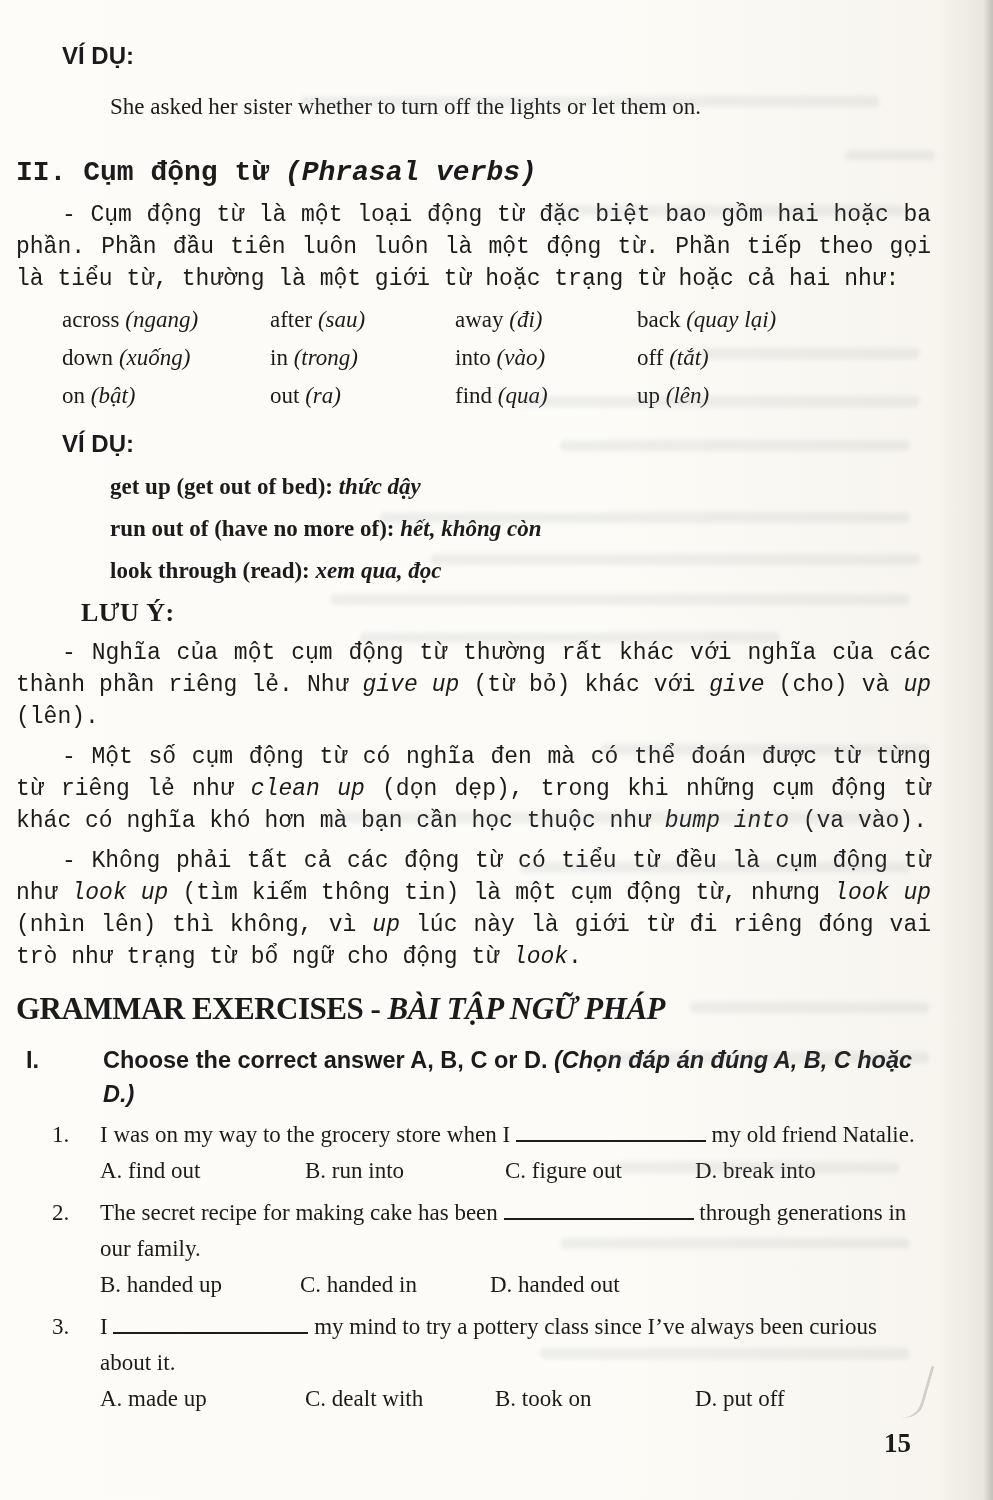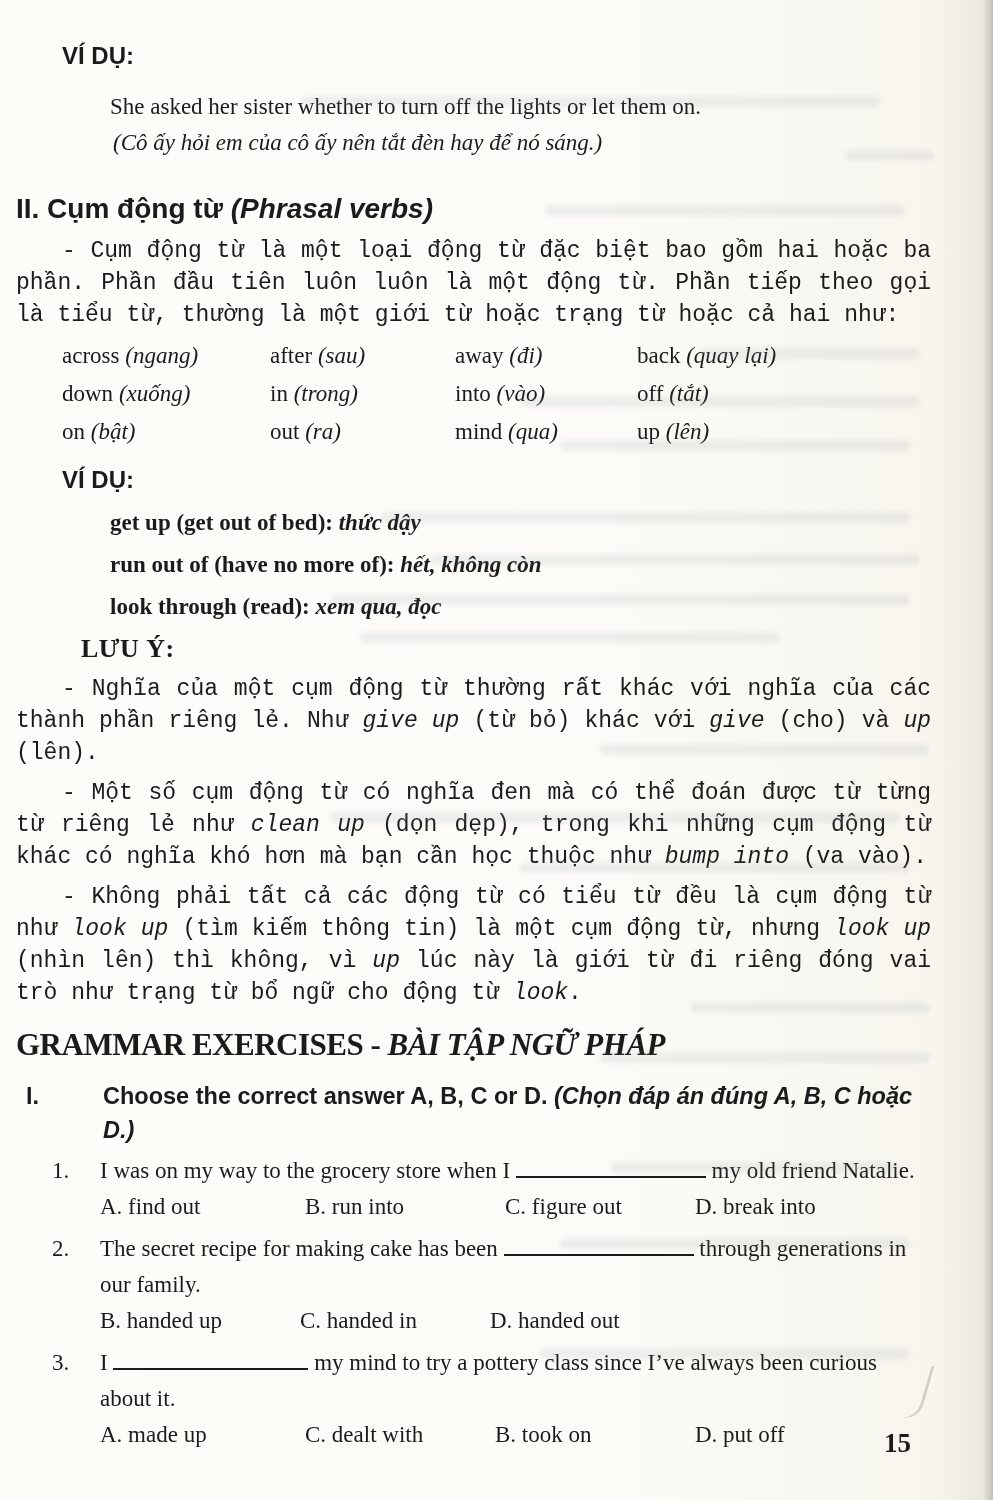--- a/index.html
+++ b/index.html
@@ -22,21 +22,21 @@
   }
   
   .bt{position:absolute;height:11px;background:#868c96;opacity:.12;filter:blur(2px);border-radius:6px;pointer-events:none;}
   .pencil{position:absolute;left:902px;top:1362px;width:22px;height:58px;
     border-right:3px solid #c3c0b6;border-radius:0 0 22px 6px;transform:rotate(16deg);opacity:.7;pointer-events:none;}
 
   .vidu{font-family:"Liberation Sans",sans-serif;font-weight:700;font-size:24px;line-height:30px;margin-left:46px;}
   .ex-sentence{margin:20px 0 0 94px;line-height:32px;}
   .ex-translation{margin:4px 0 0 97px;line-height:32px;font-style:italic;}
 
-  .h2{font-family:Liberation Sans, sans-serif;font-weight:700;font-size:28px;line-height:36px;margin:32px 0 0 0;}
+  .h2{font-family:Liberation Mono, monospace;font-weight:700;font-size:28px;line-height:36px;margin:32px 0 0 0;}
   .h2 i{font-style:italic;}
 
   .body-par{line-height:32px;margin:8px 0 0 0;}
   .justify{text-align:justify;font-family:Liberation Mono, monospace;}
   .indent{text-indent:46px;}
 
   .particles{display:grid;grid-template-columns:208px 185px 182px 1fr;margin:6px 0 0 46px;line-height:38px;}
   .particles i{font-style:italic;}
 
   .vidu2{margin-top:14px;}
@@ -91,38 +91,37 @@
   <div class="bt" style="top:862px;left:520px;width:390px"></div>
   <div class="bt" style="top:1002px;left:690px;width:240px"></div>
   <div class="bt" style="top:1052px;left:600px;width:330px"></div>
   <div class="bt" style="top:1162px;left:610px;width:290px"></div>
   <div class="bt" style="top:1238px;left:560px;width:350px"></div>
   <div class="bt" style="top:1348px;left:540px;width:370px"></div>
   <div class="pencil"></div>
 
   <div class="vidu">VÍ DỤ:</div>
   <div class="ex-sentence">She asked her sister whether to turn off the lights or let them on.</div>
-  <div class="ex-translation">(Cô ấy hỏi em của cô ấy nên tắt đèn hay để nó sáng.)</div>
 
   <div class="h2"><span>II. Cụm động từ </span><i>(Phrasal verbs)</i></div>
 
   <p class="body-par justify indent">- Cụm động từ là một loại động từ đặc biệt bao gồm hai hoặc ba phần. Phần đầu tiên luôn luôn là một động từ. Phần tiếp theo gọi là tiểu từ, thường là một giới từ hoặc trạng từ hoặc cả hai như:</p>
 
   <div class="particles">
     <div><span>across</span> <i>(ngang)</i></div>
     <div><span>after</span> <i>(sau)</i></div>
     <div><span>away</span> <i>(đi)</i></div>
     <div><span>back</span> <i>(quay lại)</i></div>
     <div><span>down</span> <i>(xuống)</i></div>
     <div><span>in</span> <i>(trong)</i></div>
     <div><span>into</span> <i>(vào)</i></div>
     <div><span>off</span> <i>(tắt)</i></div>
     <div><span>on</span> <i>(bật)</i></div>
     <div><span>out</span> <i>(ra)</i></div>
-    <div><span>mind</span> <i>(qua)</i></div>
+    <div><span>find</span> <i>(qua)</i></div>
     <div><span>up</span> <i>(lên)</i></div>
   </div>
 
   <div class="vidu vidu2">VÍ DỤ:</div>
   <div class="phx-group">
     <div class="phx"><span>get up (get out of bed): </span><i>thức dậy</i></div>
     <div class="phx"><span>run out of (have no more of): </span><i>hết, không còn</i></div>
     <div class="phx"><span>look through (read): </span><i>xem qua, đọc</i></div>
   </div>
 

